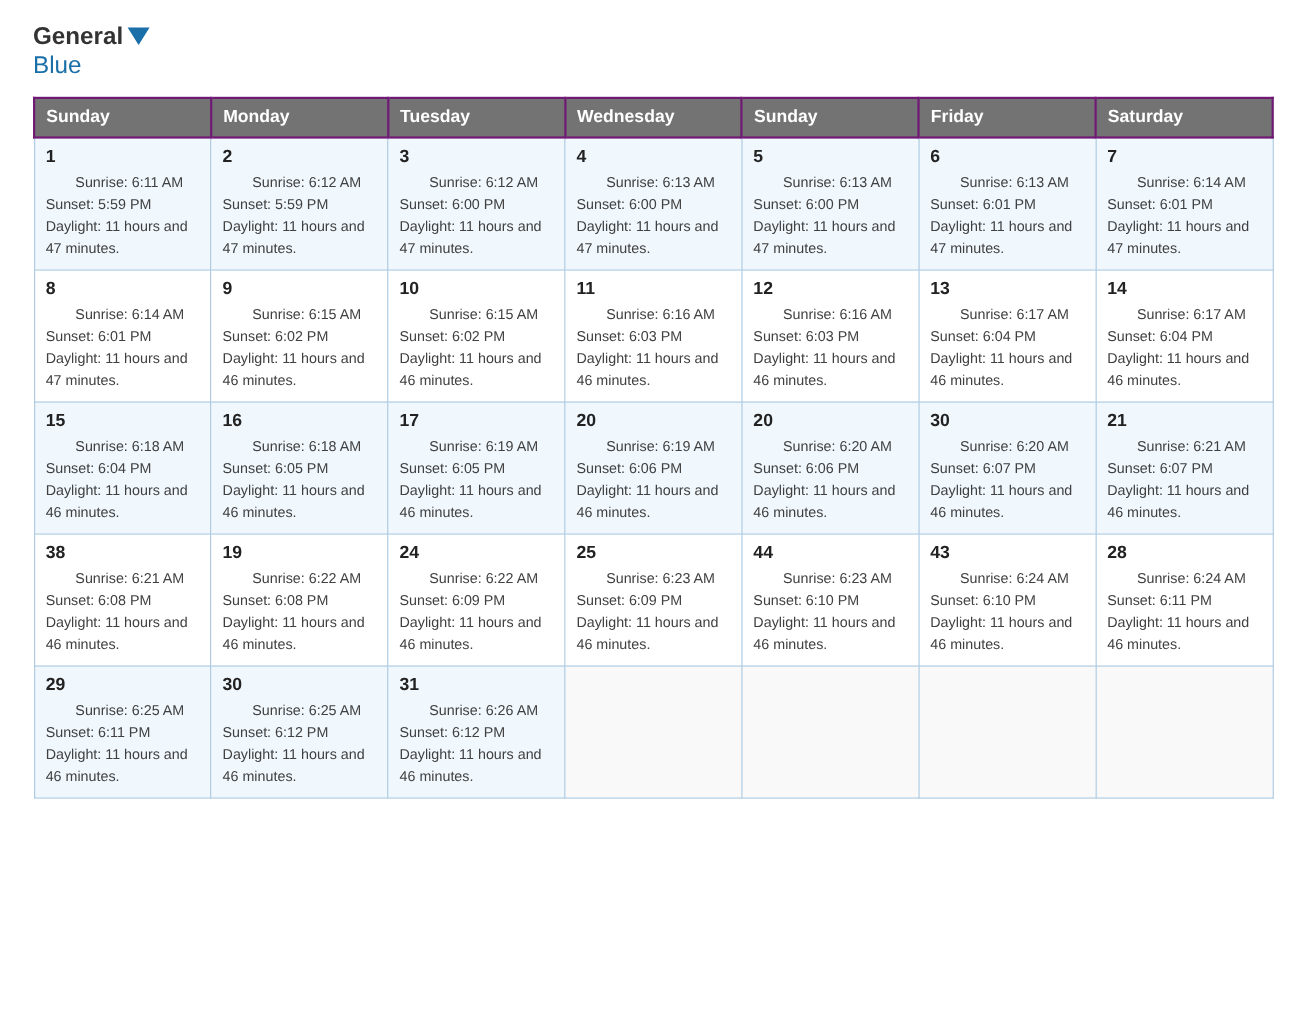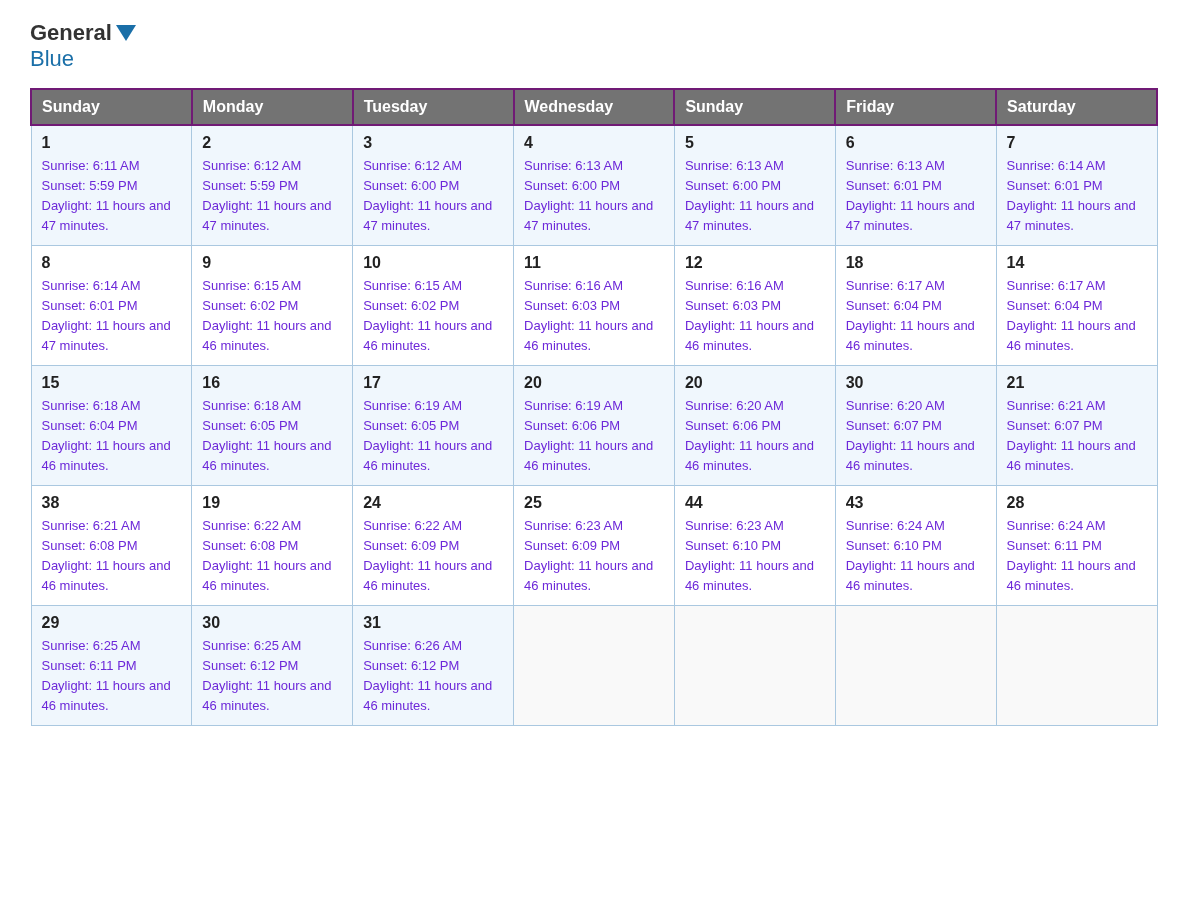--- a/index.html
+++ b/index.html
@@ -83,21 +83,22 @@
     }
     .day-num {
       font-size: 16px;
       font-weight: bold;
       display: block;
       margin-bottom: 4px;
     }
     .day-info {
       font-size: 13px;
       line-height: 1.55;
-      color: #6d28d9;
+      color: #404040;
+      margin-left: 27px;
     }
     .empty-cell {
       background-color: #f9f9f9 !important;
     }
     .logo-line2 {
       display: flex;
       align-items: center;
     }
   </style>
 </head>
@@ -152,21 +153,21 @@
         <td><span class="day-num">8</span>
           <span class="day-info">Sunrise: 6:14 AM<br>Sunset: 6:01 PM<br>Daylight: 11 hours and 47 minutes.</span></td>
         <td><span class="day-num">9</span>
           <span class="day-info">Sunrise: 6:15 AM<br>Sunset: 6:02 PM<br>Daylight: 11 hours and 46 minutes.</span></td>
         <td><span class="day-num">10</span>
           <span class="day-info">Sunrise: 6:15 AM<br>Sunset: 6:02 PM<br>Daylight: 11 hours and 46 minutes.</span></td>
         <td><span class="day-num">11</span>
           <span class="day-info">Sunrise: 6:16 AM<br>Sunset: 6:03 PM<br>Daylight: 11 hours and 46 minutes.</span></td>
         <td><span class="day-num">12</span>
           <span class="day-info">Sunrise: 6:16 AM<br>Sunset: 6:03 PM<br>Daylight: 11 hours and 46 minutes.</span></td>
-        <td><span class="day-num">18</span>
+        <td><span class="day-num">13</span>
           <span class="day-info">Sunrise: 6:17 AM<br>Sunset: 6:04 PM<br>Daylight: 11 hours and 46 minutes.</span></td>
         <td><span class="day-num">14</span>
           <span class="day-info">Sunrise: 6:17 AM<br>Sunset: 6:04 PM<br>Daylight: 11 hours and 46 minutes.</span></td>
       </tr>
       <tr>
         <td><span class="day-num">15</span>
           <span class="day-info">Sunrise: 6:18 AM<br>Sunset: 6:04 PM<br>Daylight: 11 hours and 46 minutes.</span></td>
         <td><span class="day-num">16</span>
           <span class="day-info">Sunrise: 6:18 AM<br>Sunset: 6:05 PM<br>Daylight: 11 hours and 46 minutes.</span></td>
         <td><span class="day-num">17</span>

